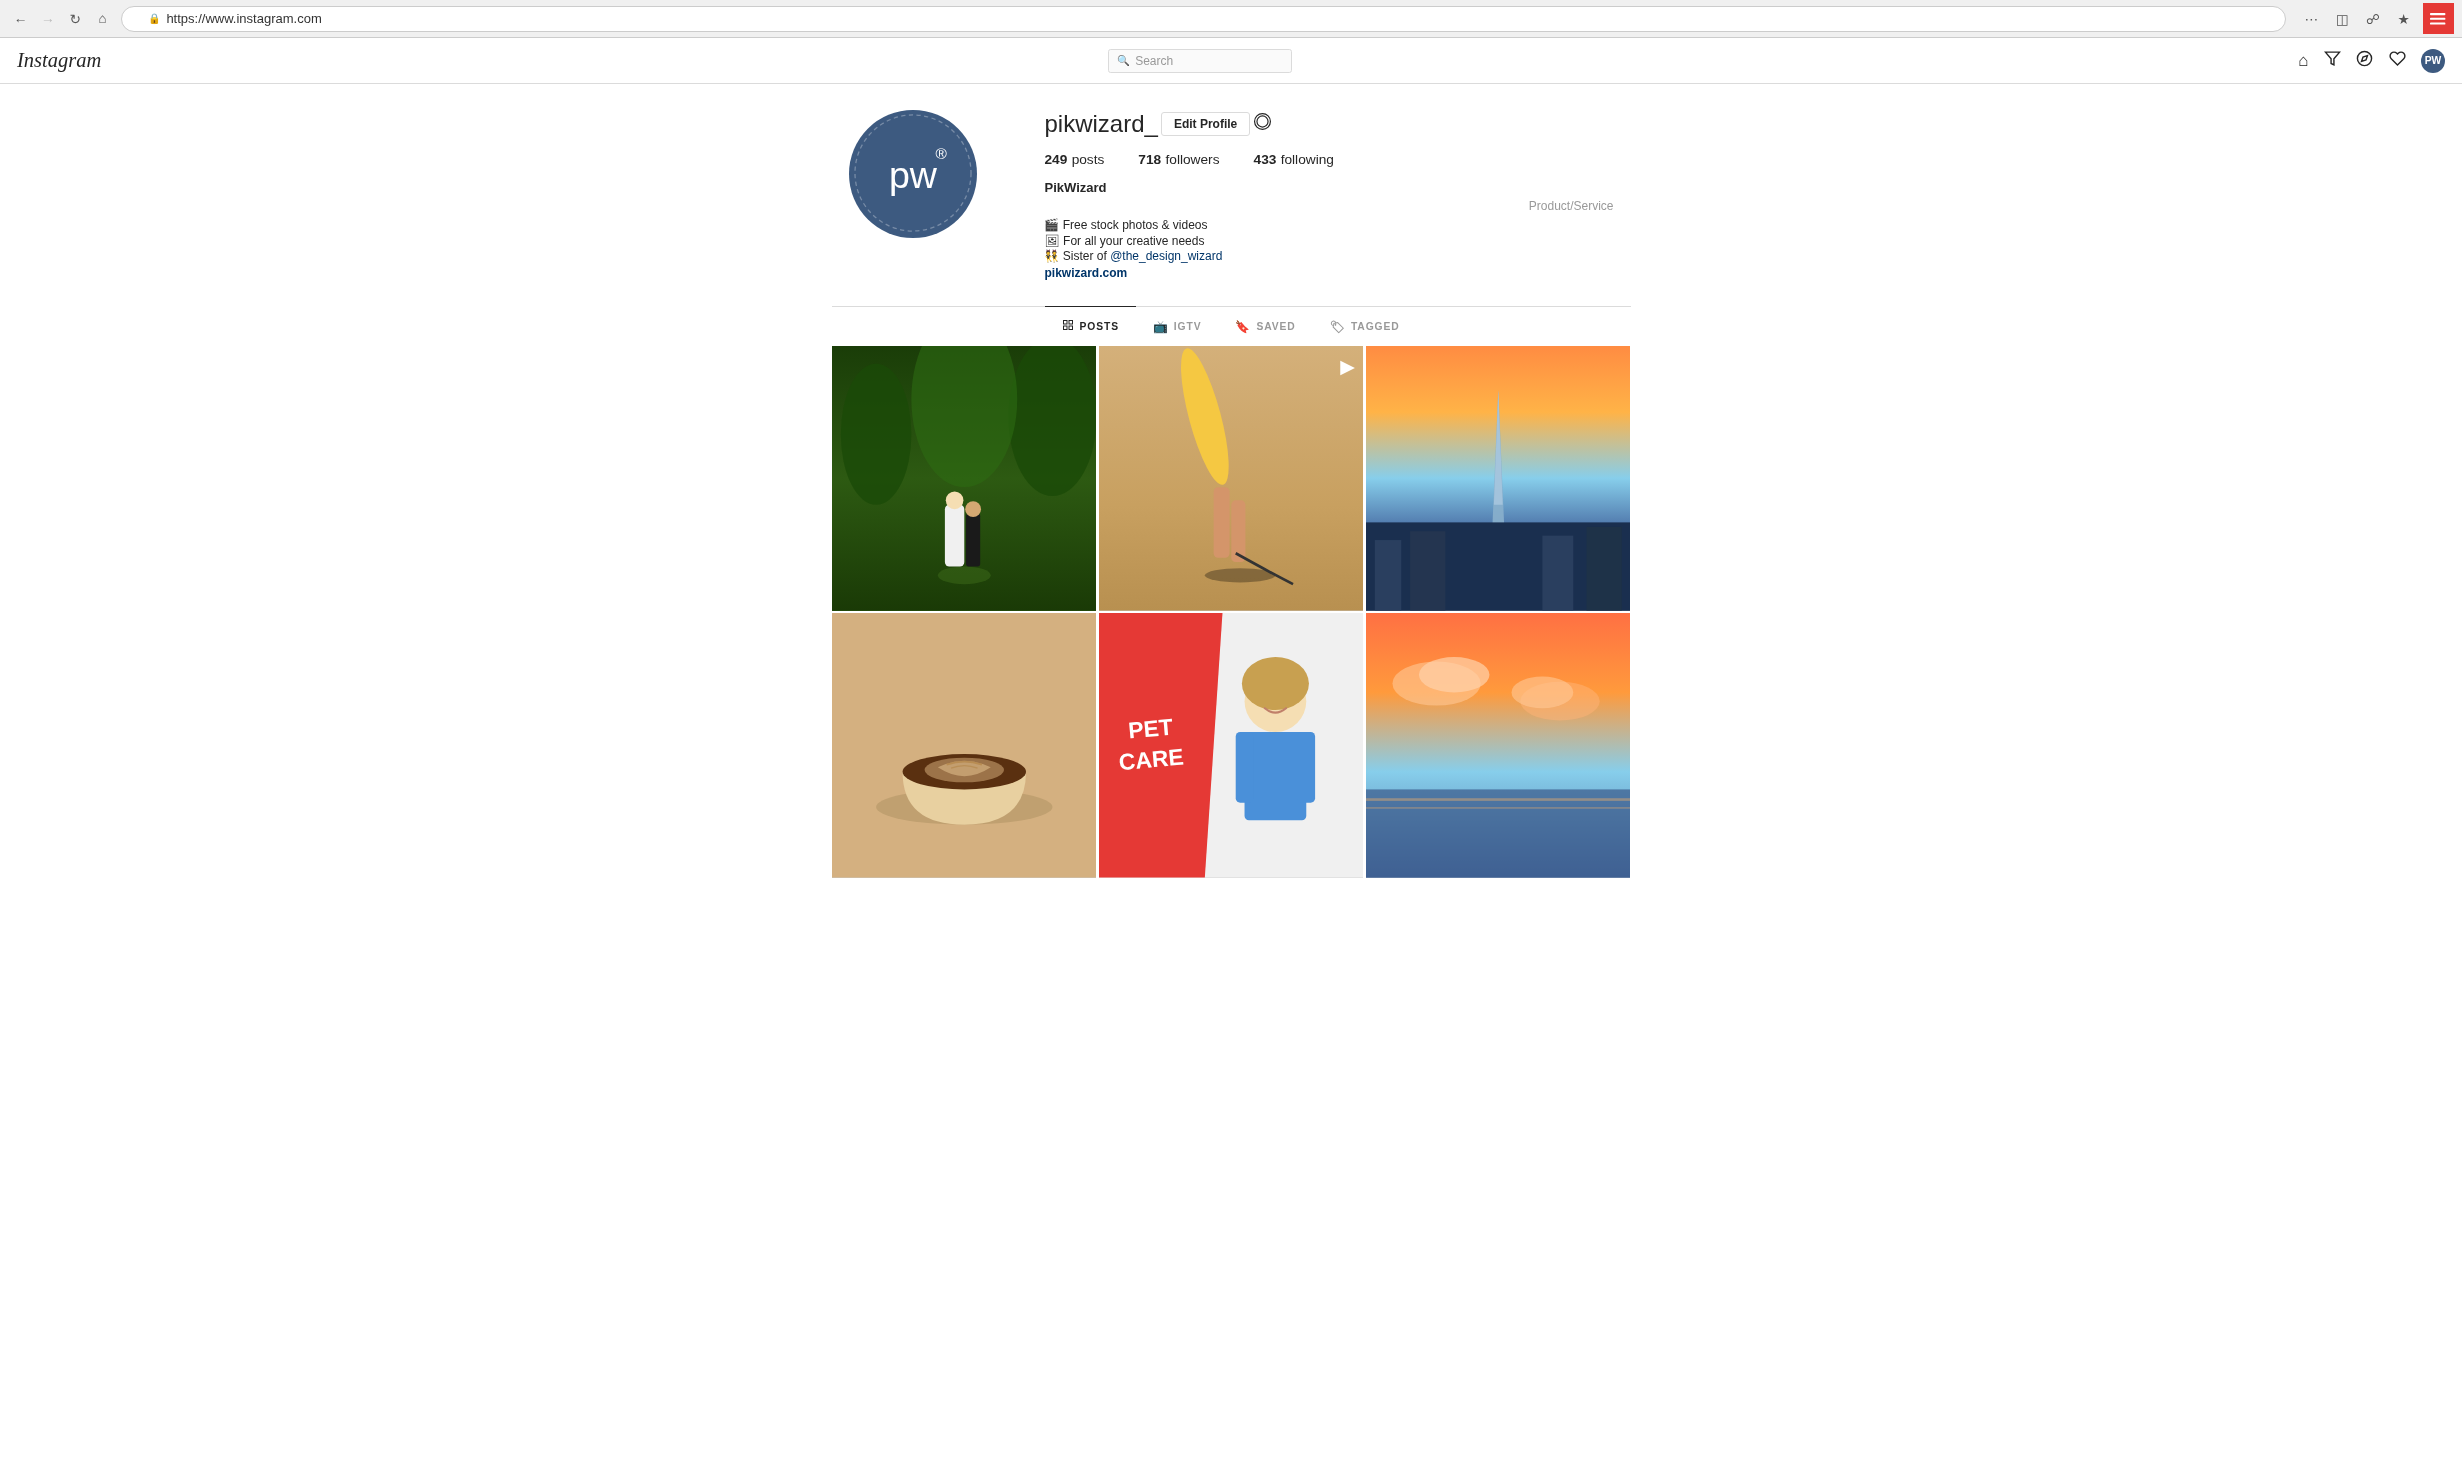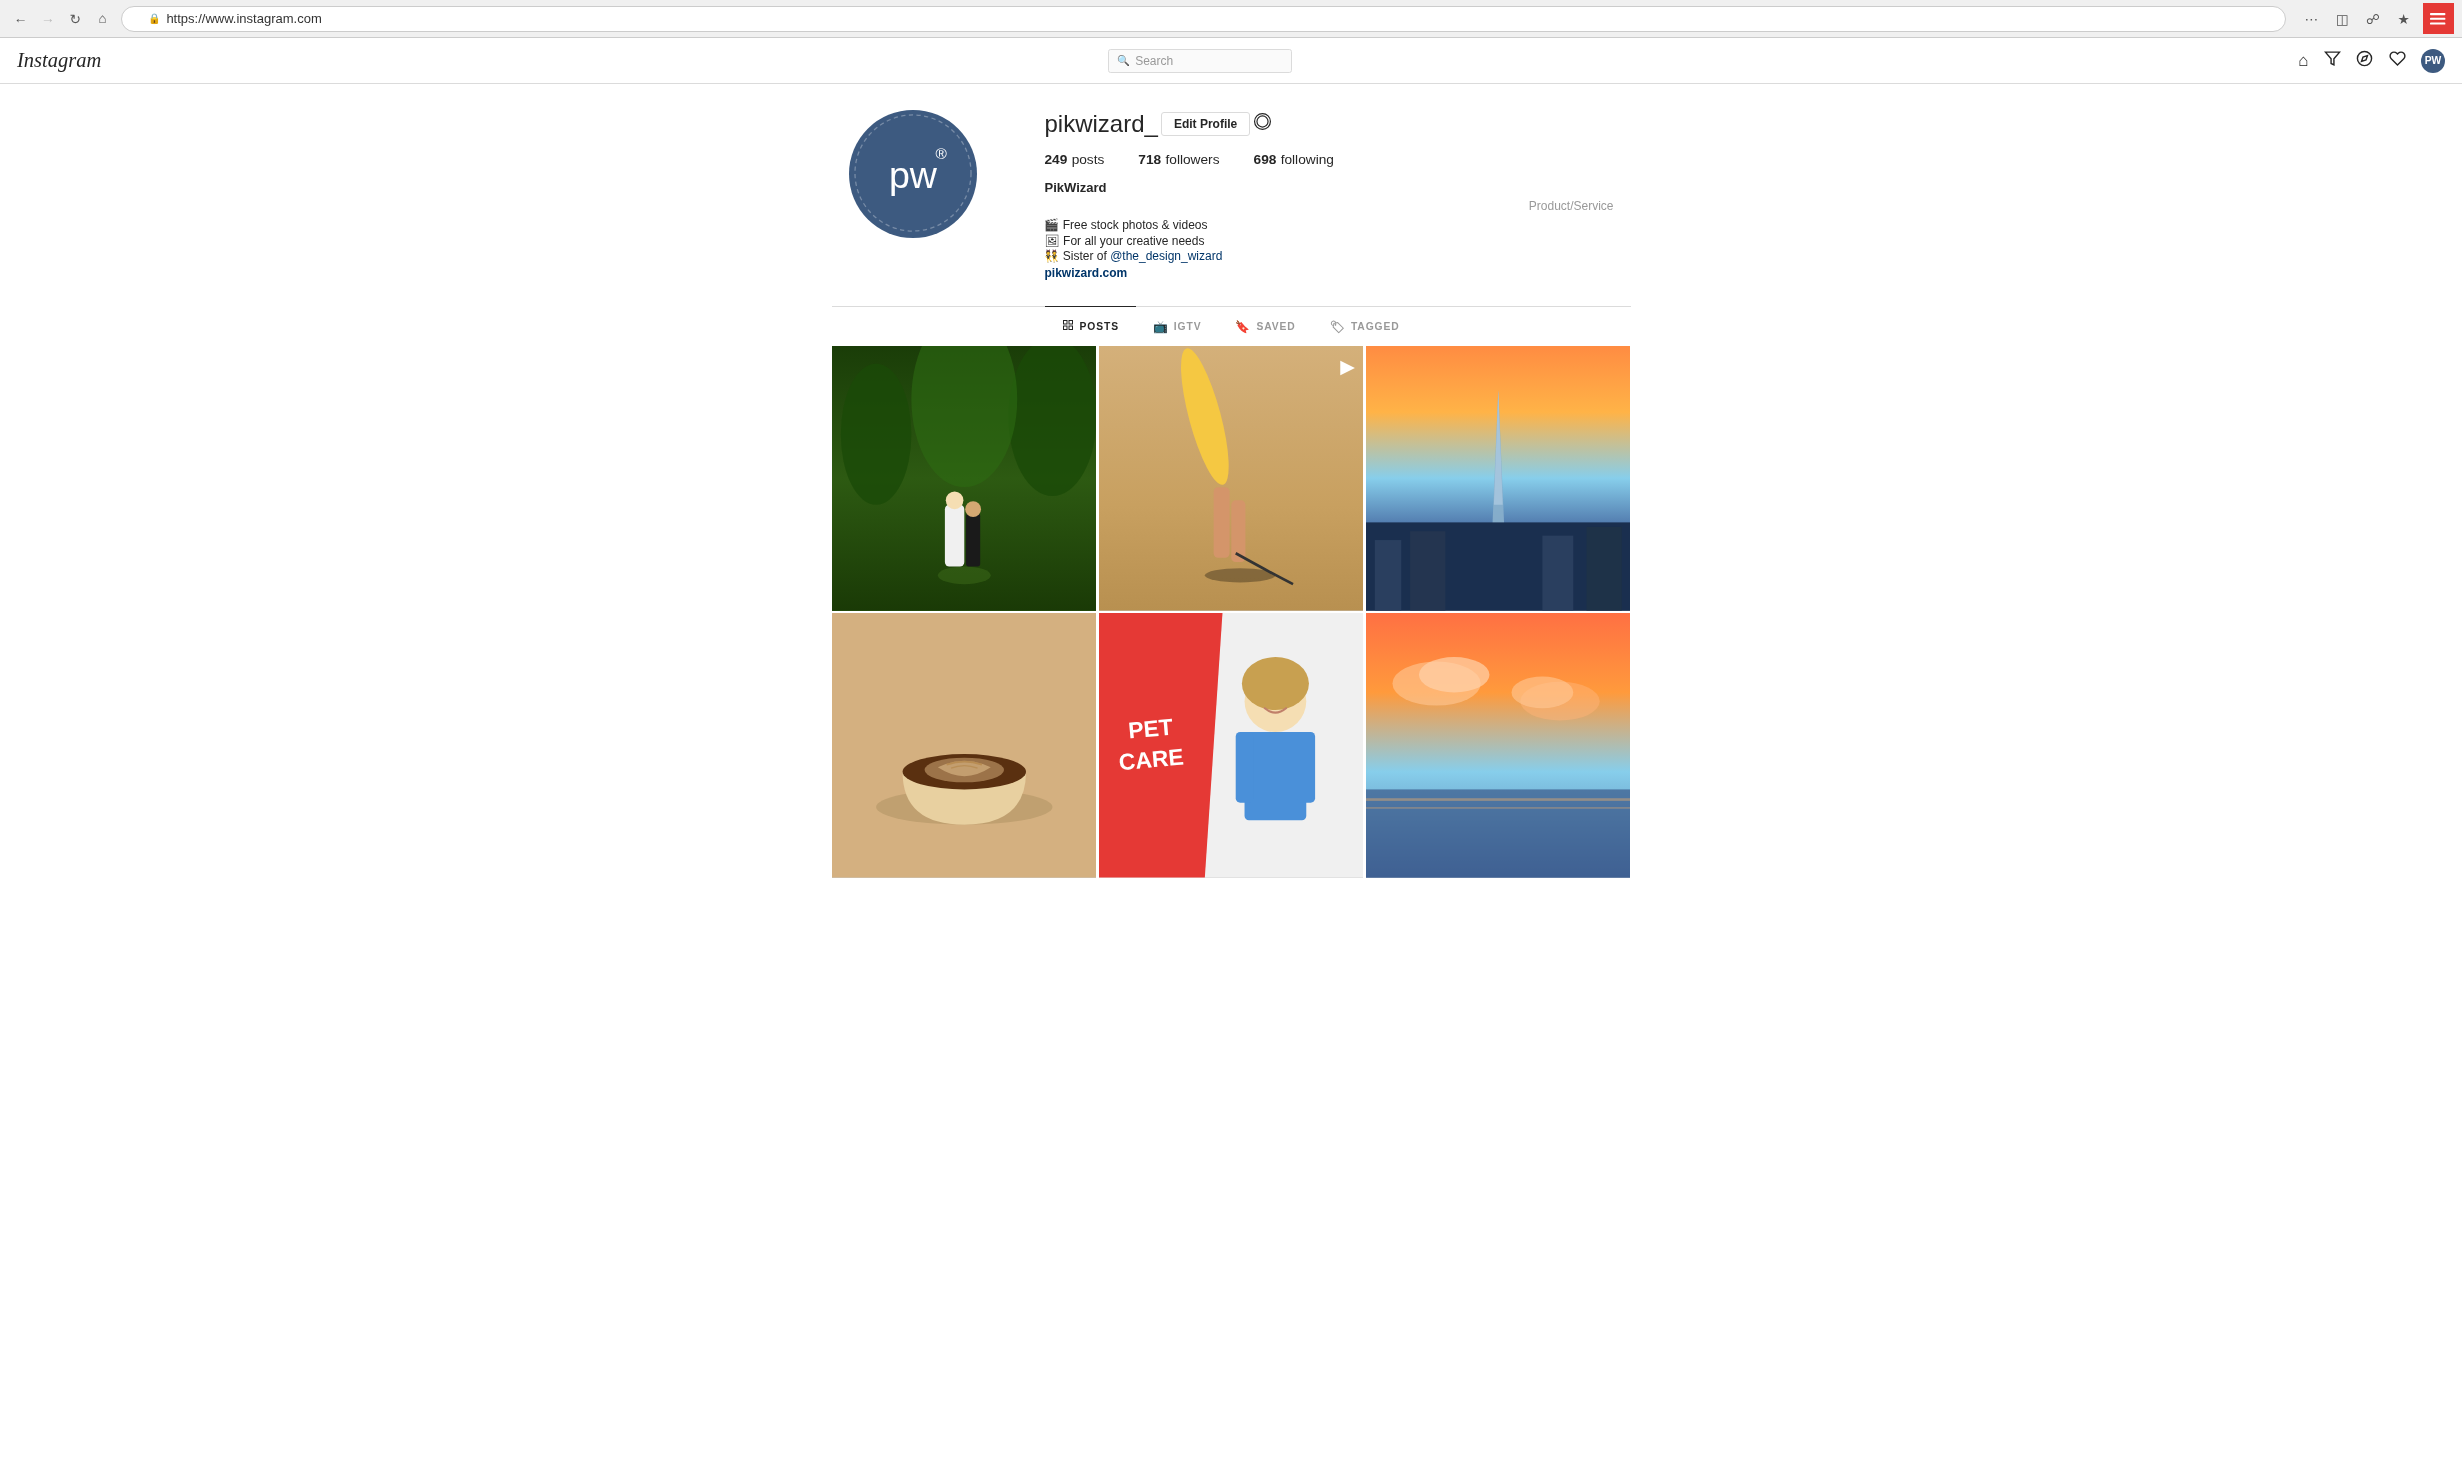--- a/index.html
+++ b/index.html
@@ -240,21 +240,21 @@
         <div class="profile-stats">
           <div class="stat">
             <span class="stat-count">249</span>
             <span class="stat-label">posts</span>
           </div>
           <div class="stat">
             <span class="stat-count">718</span>
             <span class="stat-label">followers</span>
           </div>
           <div class="stat">
-            <span class="stat-count">698</span>
+            <span class="stat-count">433</span>
             <span class="stat-label">following</span>
           </div>
         </div>
 
         <div class="profile-name">PikWizard</div>
         <div class="profile-category">Product/Service</div>
         <div class="profile-bio-line">🎬 Free stock photos &amp; videos</div>
         <div class="profile-bio-line">🖼 For all your creative needs</div>
         <div class="profile-bio-line">
           👯 Sister of <a class="mention-link">@the_design_wizard</a>

